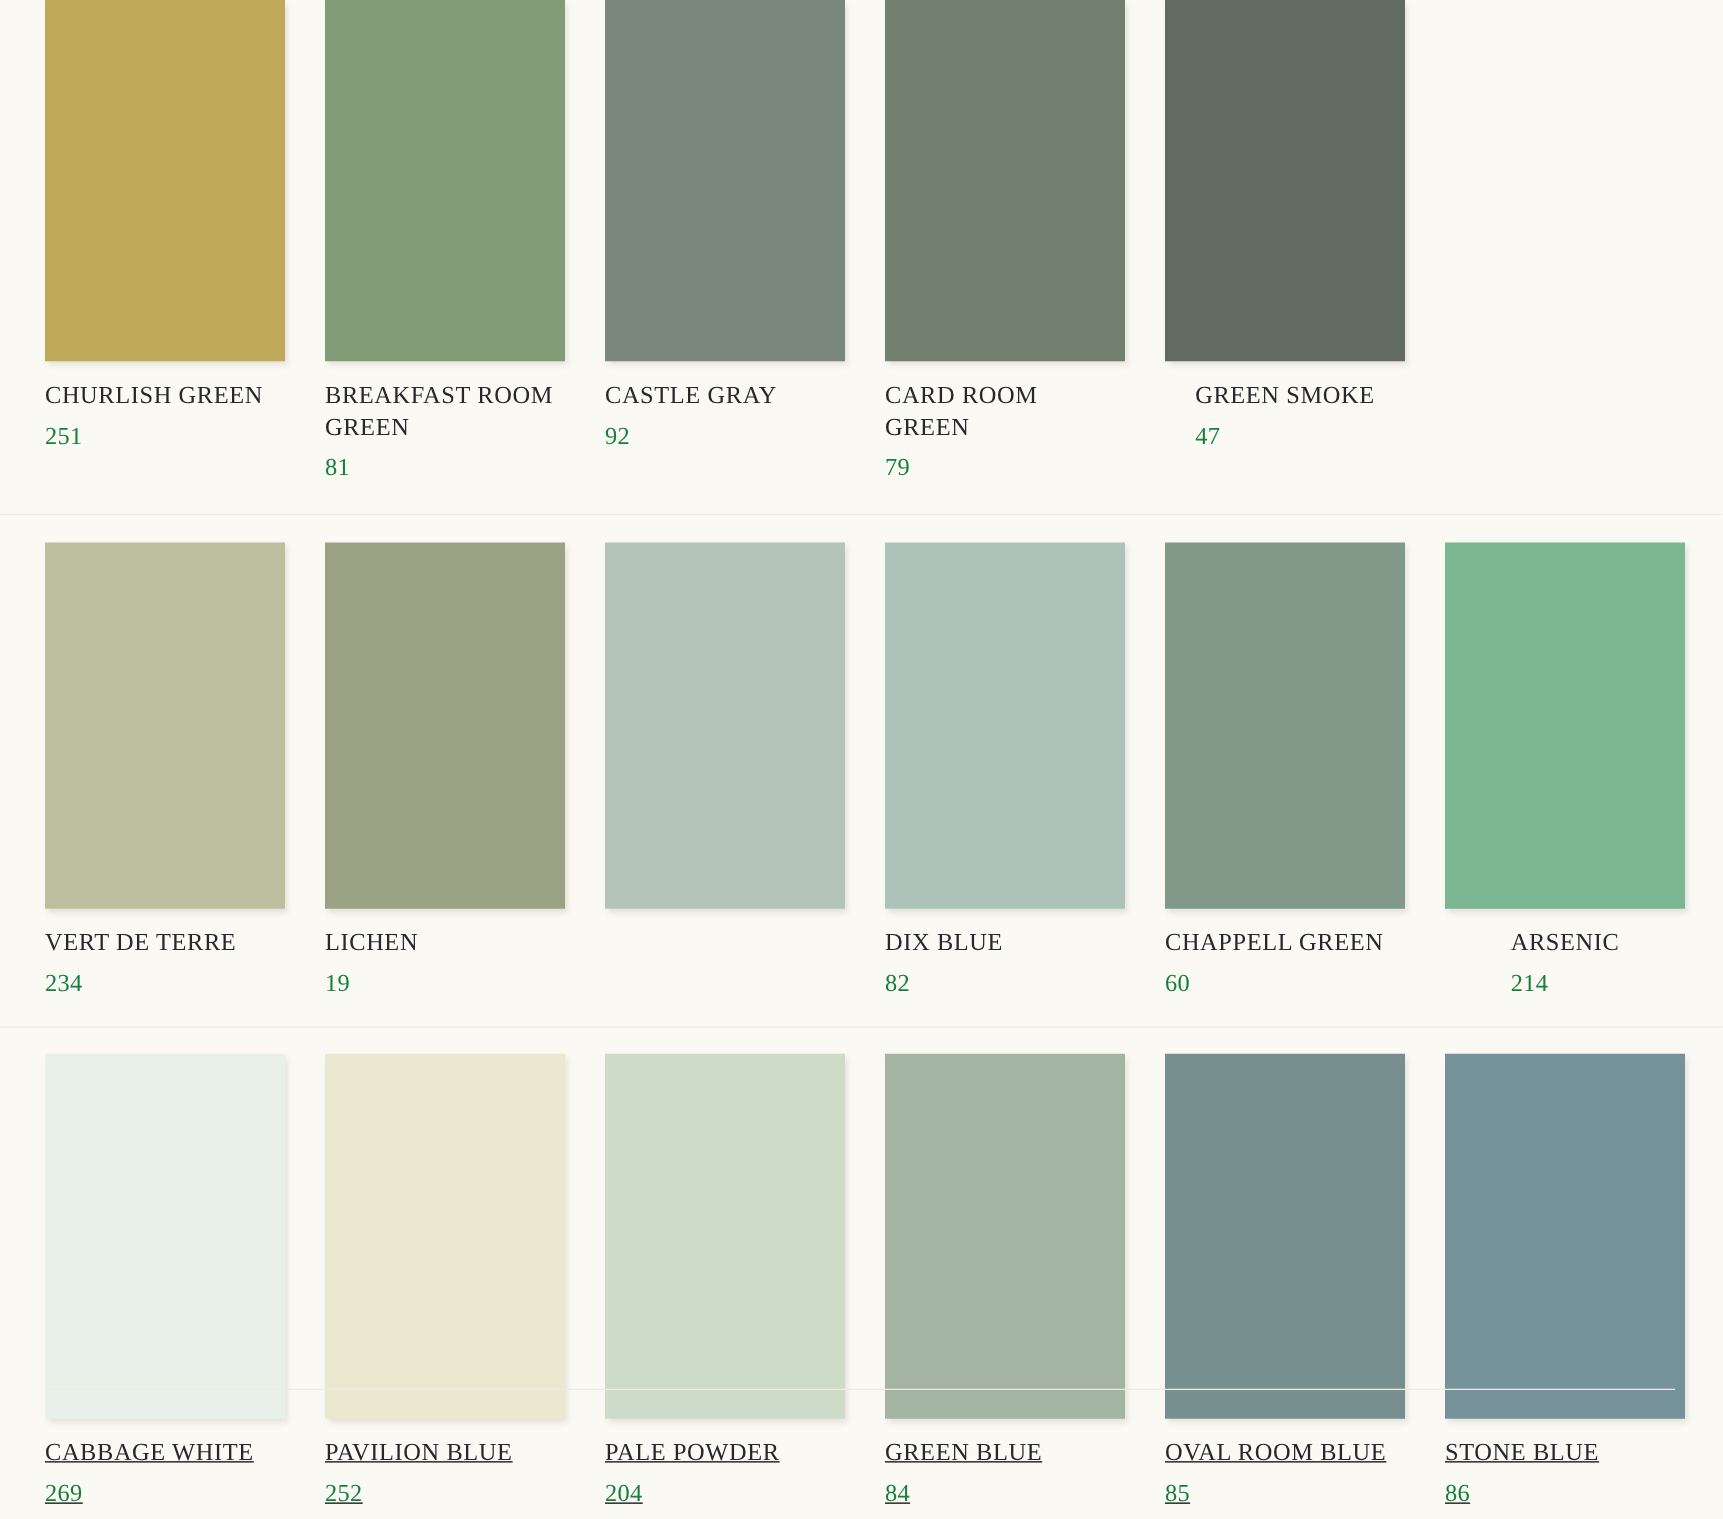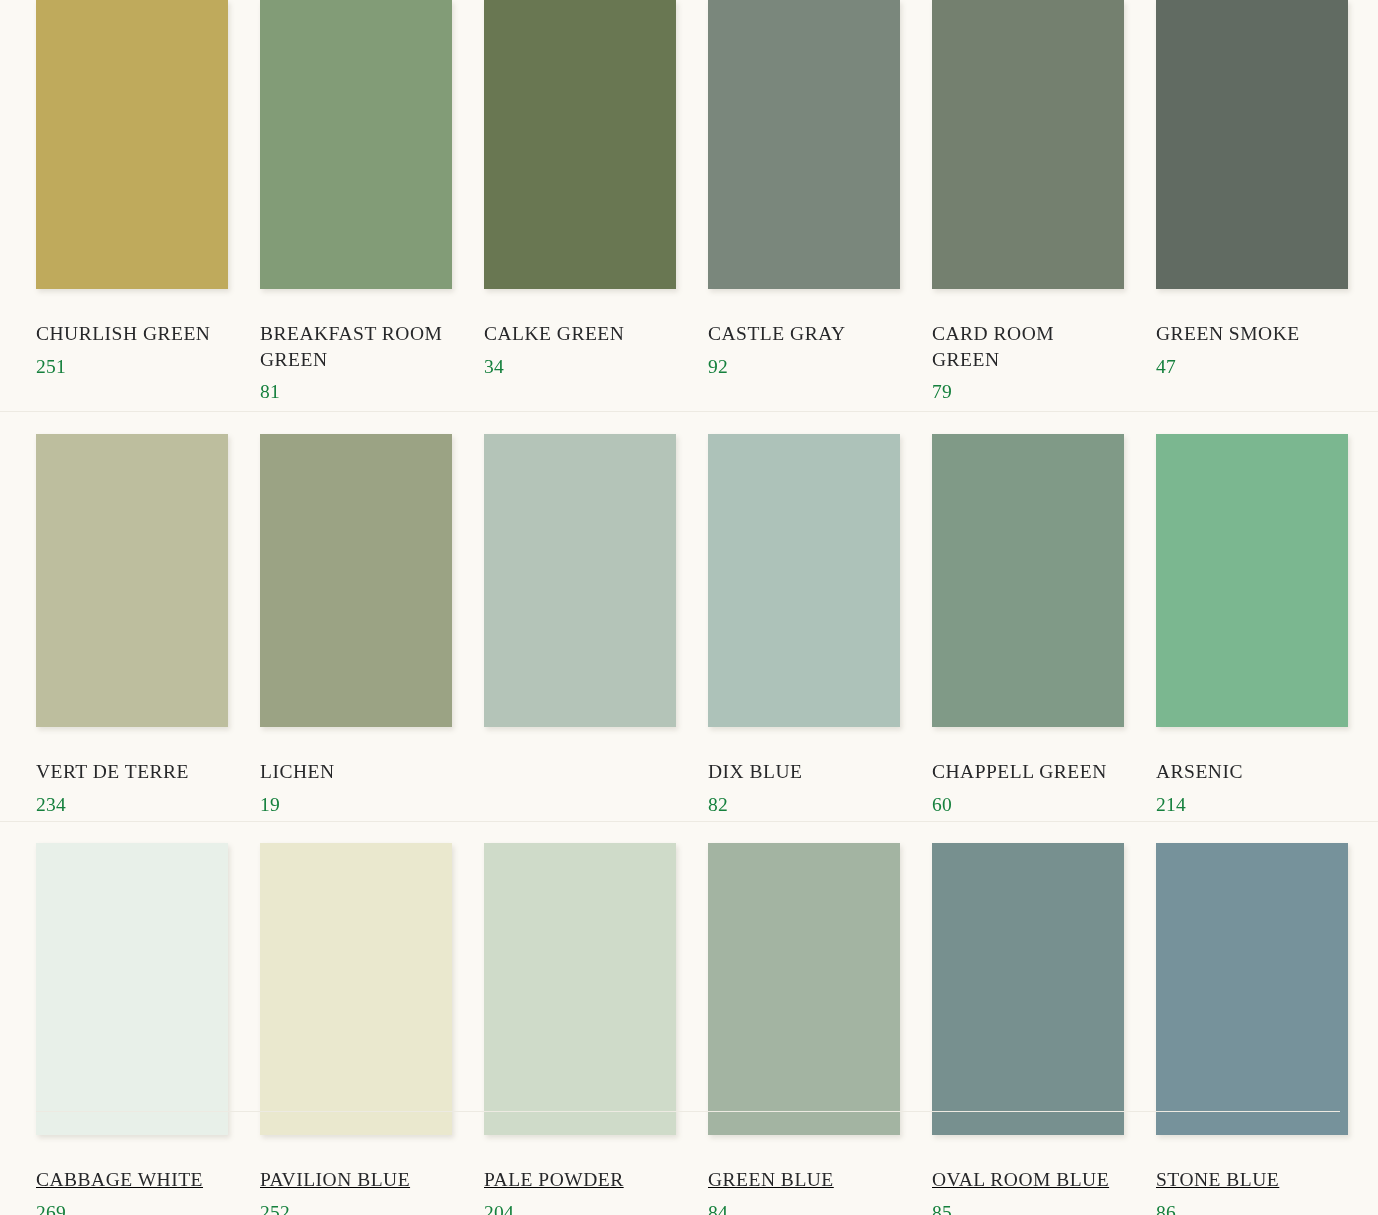--- a/index.html
+++ b/index.html
@@ -39,20 +39,21 @@
   .row-3 { height: 291px; text-decoration: underline; }
 
   .swatch-cell {
     width: 192px;
     margin-right: 32px;
     display: flex;
     flex-direction: column;
   }
   .swatch-cell:last-child {
     margin-right: 0;
+    align-items: center;
   }
 
   .swatch-chip {
     width: 192px;
     height: 290px;
     box-shadow: 2px 3px 5px rgba(120, 115, 100, 0.18);
     flex: 0 0 auto;
   }
 
   .row-1 .swatch-chip {
@@ -62,21 +63,21 @@
   .row-2 .swatch-chip {
     height: 293px;
     margin-top: 22px;
   }
   .row-3 .swatch-chip {
     height: 292px;
     margin-top: 21px;
   }
 
   .swatch-meta {
-    padding-top: 32px;
+    padding-top: 15px;
     line-height: 1.32;
   }
 
   .swatch-name {
     font-size: 19.5px;
     letter-spacing: 0.5px;
     color: #27282A;
     text-transform: uppercase;
     display: block;
     max-width: 188px;
@@ -113,27 +114,20 @@
       </div>
     </div>
     <div class="swatch-cell">
       <div class="swatch-chip" style="background-color: rgb(130, 156, 119);"></div>
       <div class="swatch-meta">
         <span class="swatch-name">BREAKFAST ROOM GREEN</span>
         <span class="swatch-number">81</span>
       </div>
     </div>
     <div class="swatch-cell">
-      <div class="swatch-chip" style="background-color: rgb(105, 119, 82);"></div>
-      <div class="swatch-meta">
-        <span class="swatch-name">CALKE GREEN</span>
-        <span class="swatch-number">34</span>
-      </div>
-    </div>
-    <div class="swatch-cell">
       <div class="swatch-chip" style="background-color: rgb(122, 135, 124);"></div>
       <div class="swatch-meta">
         <span class="swatch-name">CASTLE GRAY</span>
         <span class="swatch-number">92</span>
       </div>
     </div>
     <div class="swatch-cell">
       <div class="swatch-chip" style="background-color: rgb(116, 128, 111);"></div>
       <div class="swatch-meta">
         <span class="swatch-name">CARD ROOM GREEN</span>

